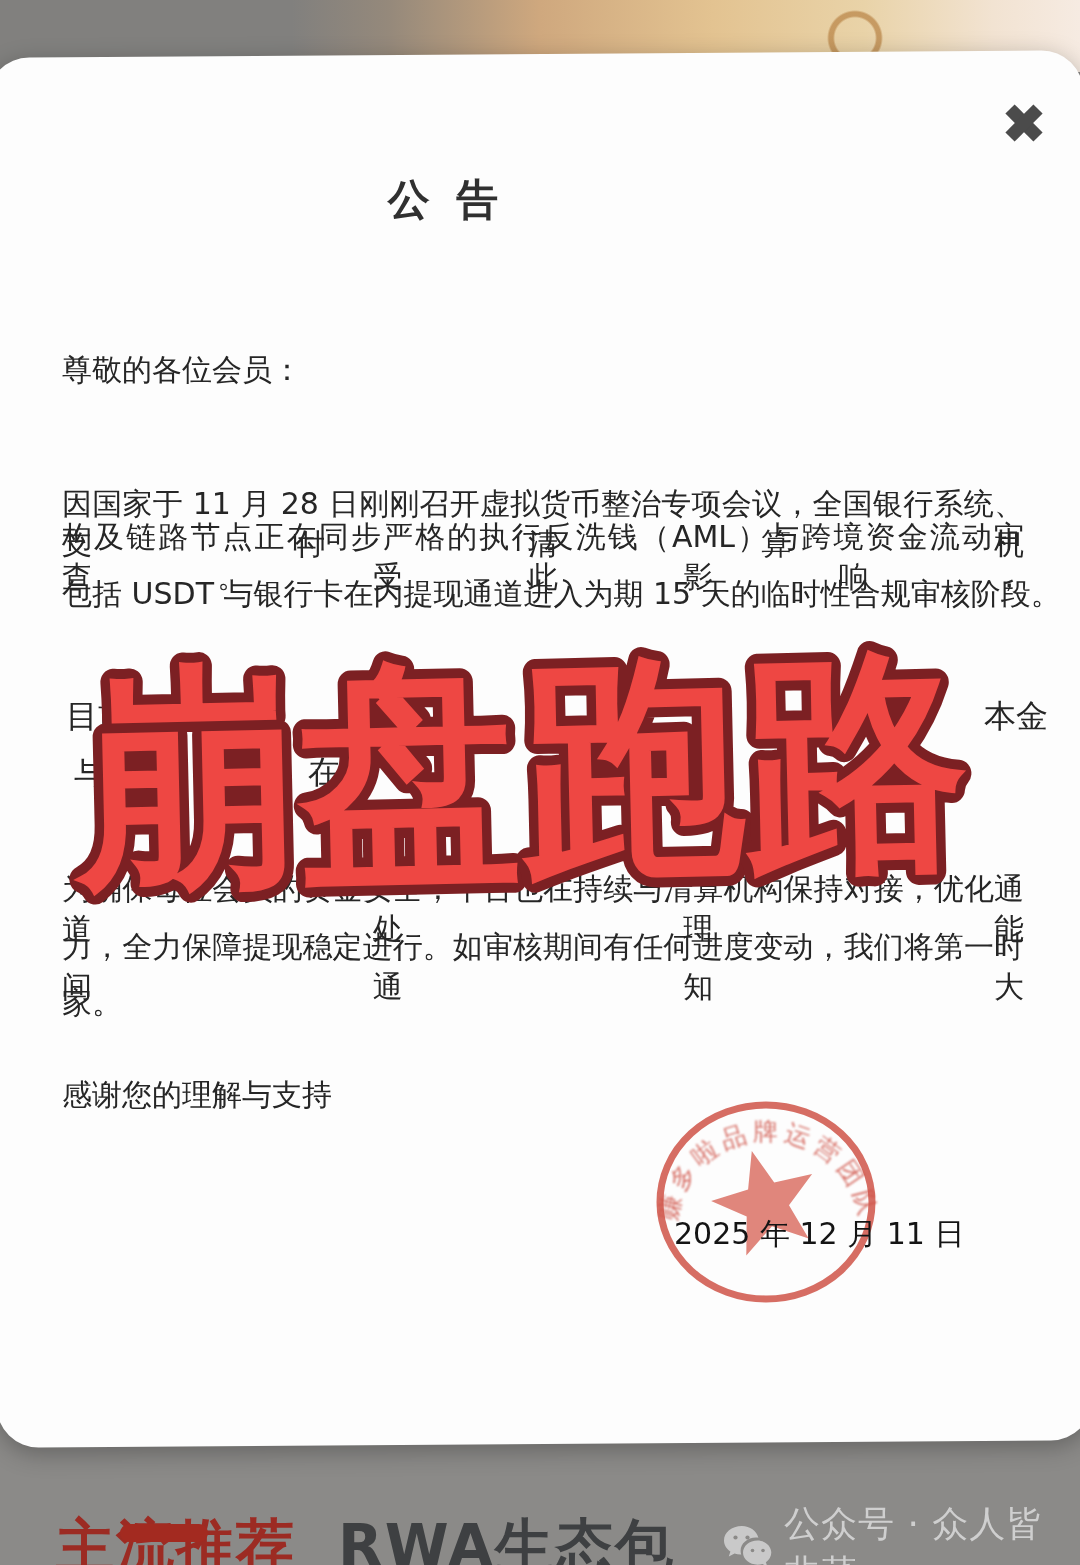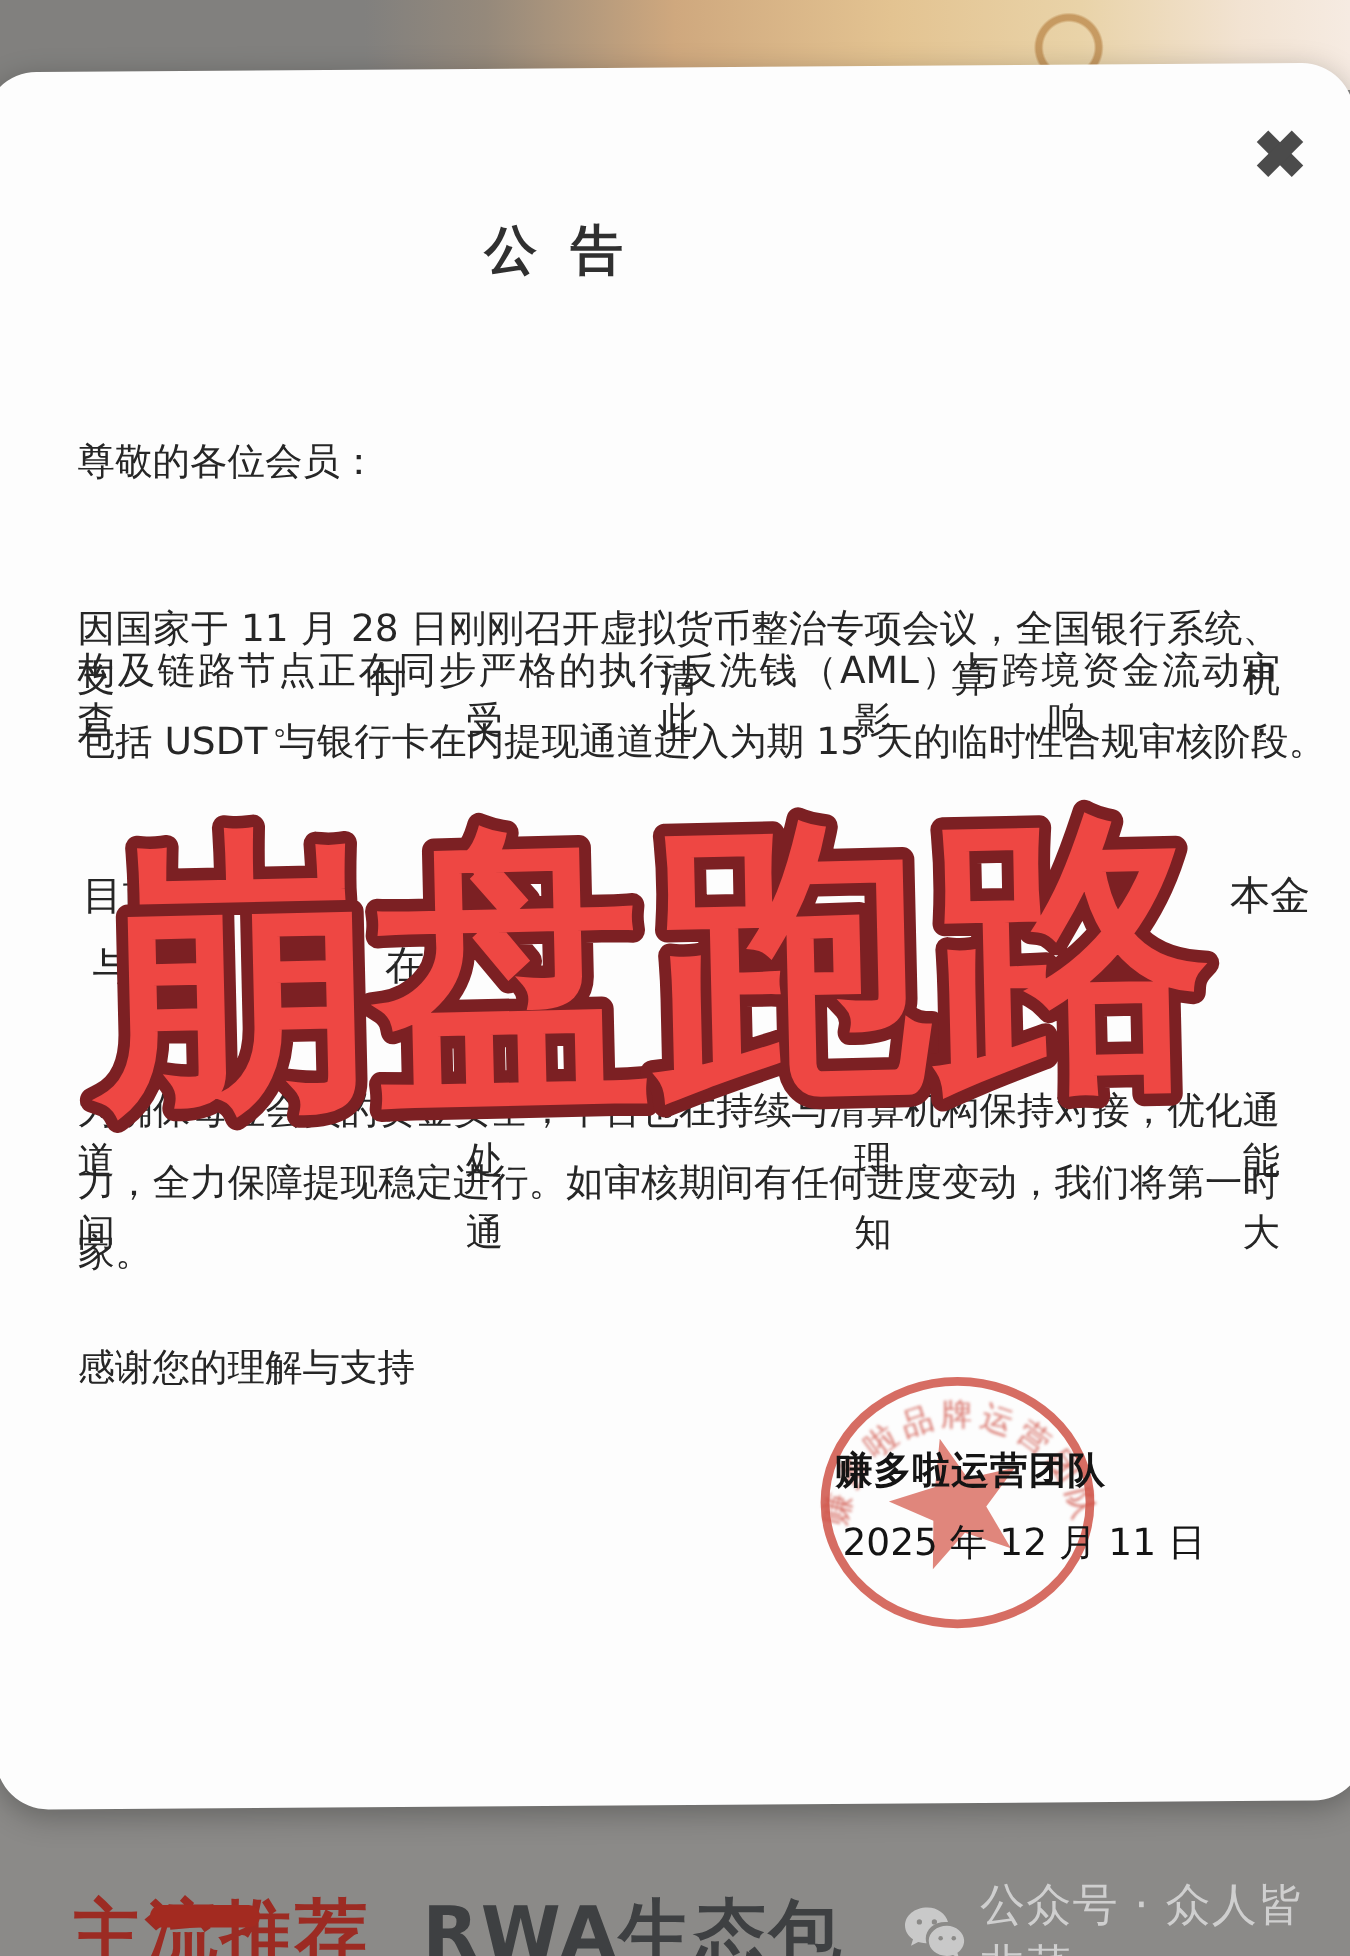--- a/index.html
+++ b/index.html
@@ -110,15 +110,14 @@
   <svg width="232" height="220" viewBox="0 0 232 220">
     <defs>
       <path id="arcTop" d="M 24 136 A 92 88 0 0 1 208 136" fill="none"></path>
     </defs>
     <ellipse cx="114" cy="110" rx="106" ry="97" fill="none" stroke-width="7" opacity="0.85" stroke="#cf5348"></ellipse>
     <polygon points="99.8,58.9 122.2,90.5 160.1,82.0 137.0,113.2 156.7,146.6 120.0,134.2 94.3,163.4 94.7,124.5 59.1,109.1 96.1,97.5" opacity="0.72" fill="#d4574a"></polygon>
     <text font-size="25" letter-spacing="5" opacity="0.8" style="filter:blur(1.1px);" fill="#cf5348">
       <textPath href="#arcTop" startOffset="50%" text-anchor="middle">赚多啦品牌运营团队</textPath>
     </text>
   </svg>
-  <div class="stamp-team">赚多啦运营团队</div>
   <div class="stamp-date">2025 年 12 月 11 日</div>
 </div>
 
 </body></html>

